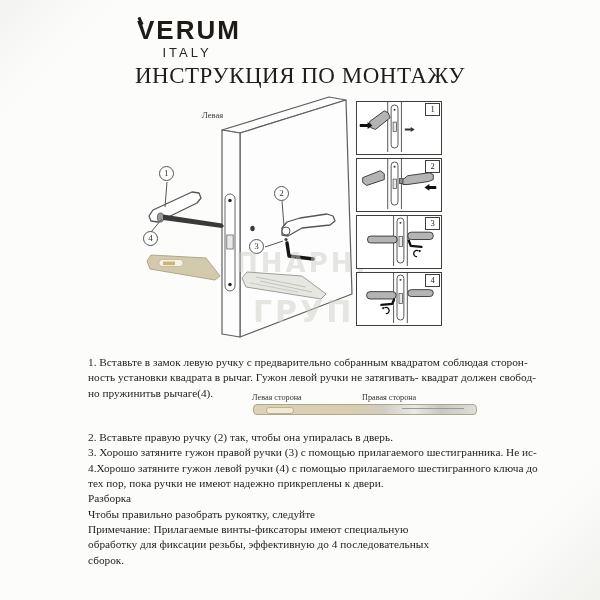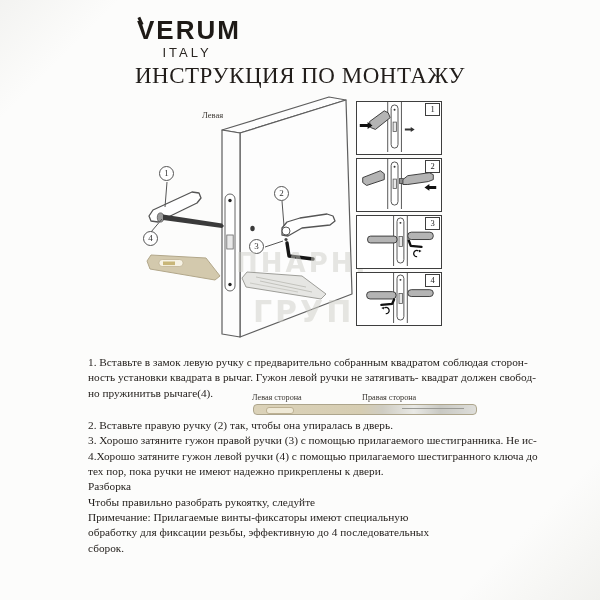--- a/index.html
+++ b/index.html
@@ -23,21 +23,21 @@
   .wm{font-family:"DejaVu Sans",sans-serif;font-weight:bold;color:#cfcfc8;opacity:0.5;letter-spacing:3px;pointer-events:none;}
   .wm1{left:236px;top:248px;font-size:26px;}
   .wm2{left:253px;top:294px;font-size:30px;}
   
   .panel-box{box-sizing:border-box;position:absolute;left:356px;width:86px;height:54px;border:1.5px solid #3e3e3e;background:#fff;}
   .panel-num{position:absolute;top:1px;right:1px;width:13px;height:11px;border:1px solid #3e3e3e;
     font-size:8.5px;line-height:11px;text-align:center;background:#fff;color:#222;}
   
   .instr{position:absolute;left:88px;font-size:11.3px;line-height:15.35px;white-space:nowrap;color:#211d1a;}
   #instr-step1{top:355px;}
-  #instr-rest{top:418px;font-family:Liberation Serif, serif;}
+  #instr-rest{top:430px;font-family:Liberation Serif, serif;}
   
   .spindle-fig{left:248px;top:393px;width:240px;height:28px;}
   .spindle-label{position:absolute;top:0;font-size:8.2px;color:#3c3833;white-space:nowrap;}
   .spindle-bar{position:absolute;left:5px;top:11px;width:222px;height:9px;border:1px solid #ada58c;border-radius:4px;
     background:linear-gradient(90deg,#dbd2b8 0%,#d6cdb2 48%,#cfcdc3 58%,#e9e9e5 72%,#c9c9c3 84%,#dededa 100%);}
   .spindle-slot{position:absolute;left:12px;top:1.5px;width:26px;height:5px;border:1px solid #bdb193;border-radius:3px;background:#efe9d6;}
   .spindle-seam{position:absolute;left:148px;top:3px;width:62px;height:1px;background:#9a9a94;}
   
   .nuda{left:406px;top:492px;font-family:"DejaVu Sans",sans-serif;font-weight:bold;font-size:64px;
     line-height:43px;letter-spacing:-6px;color:#1b1713;}

